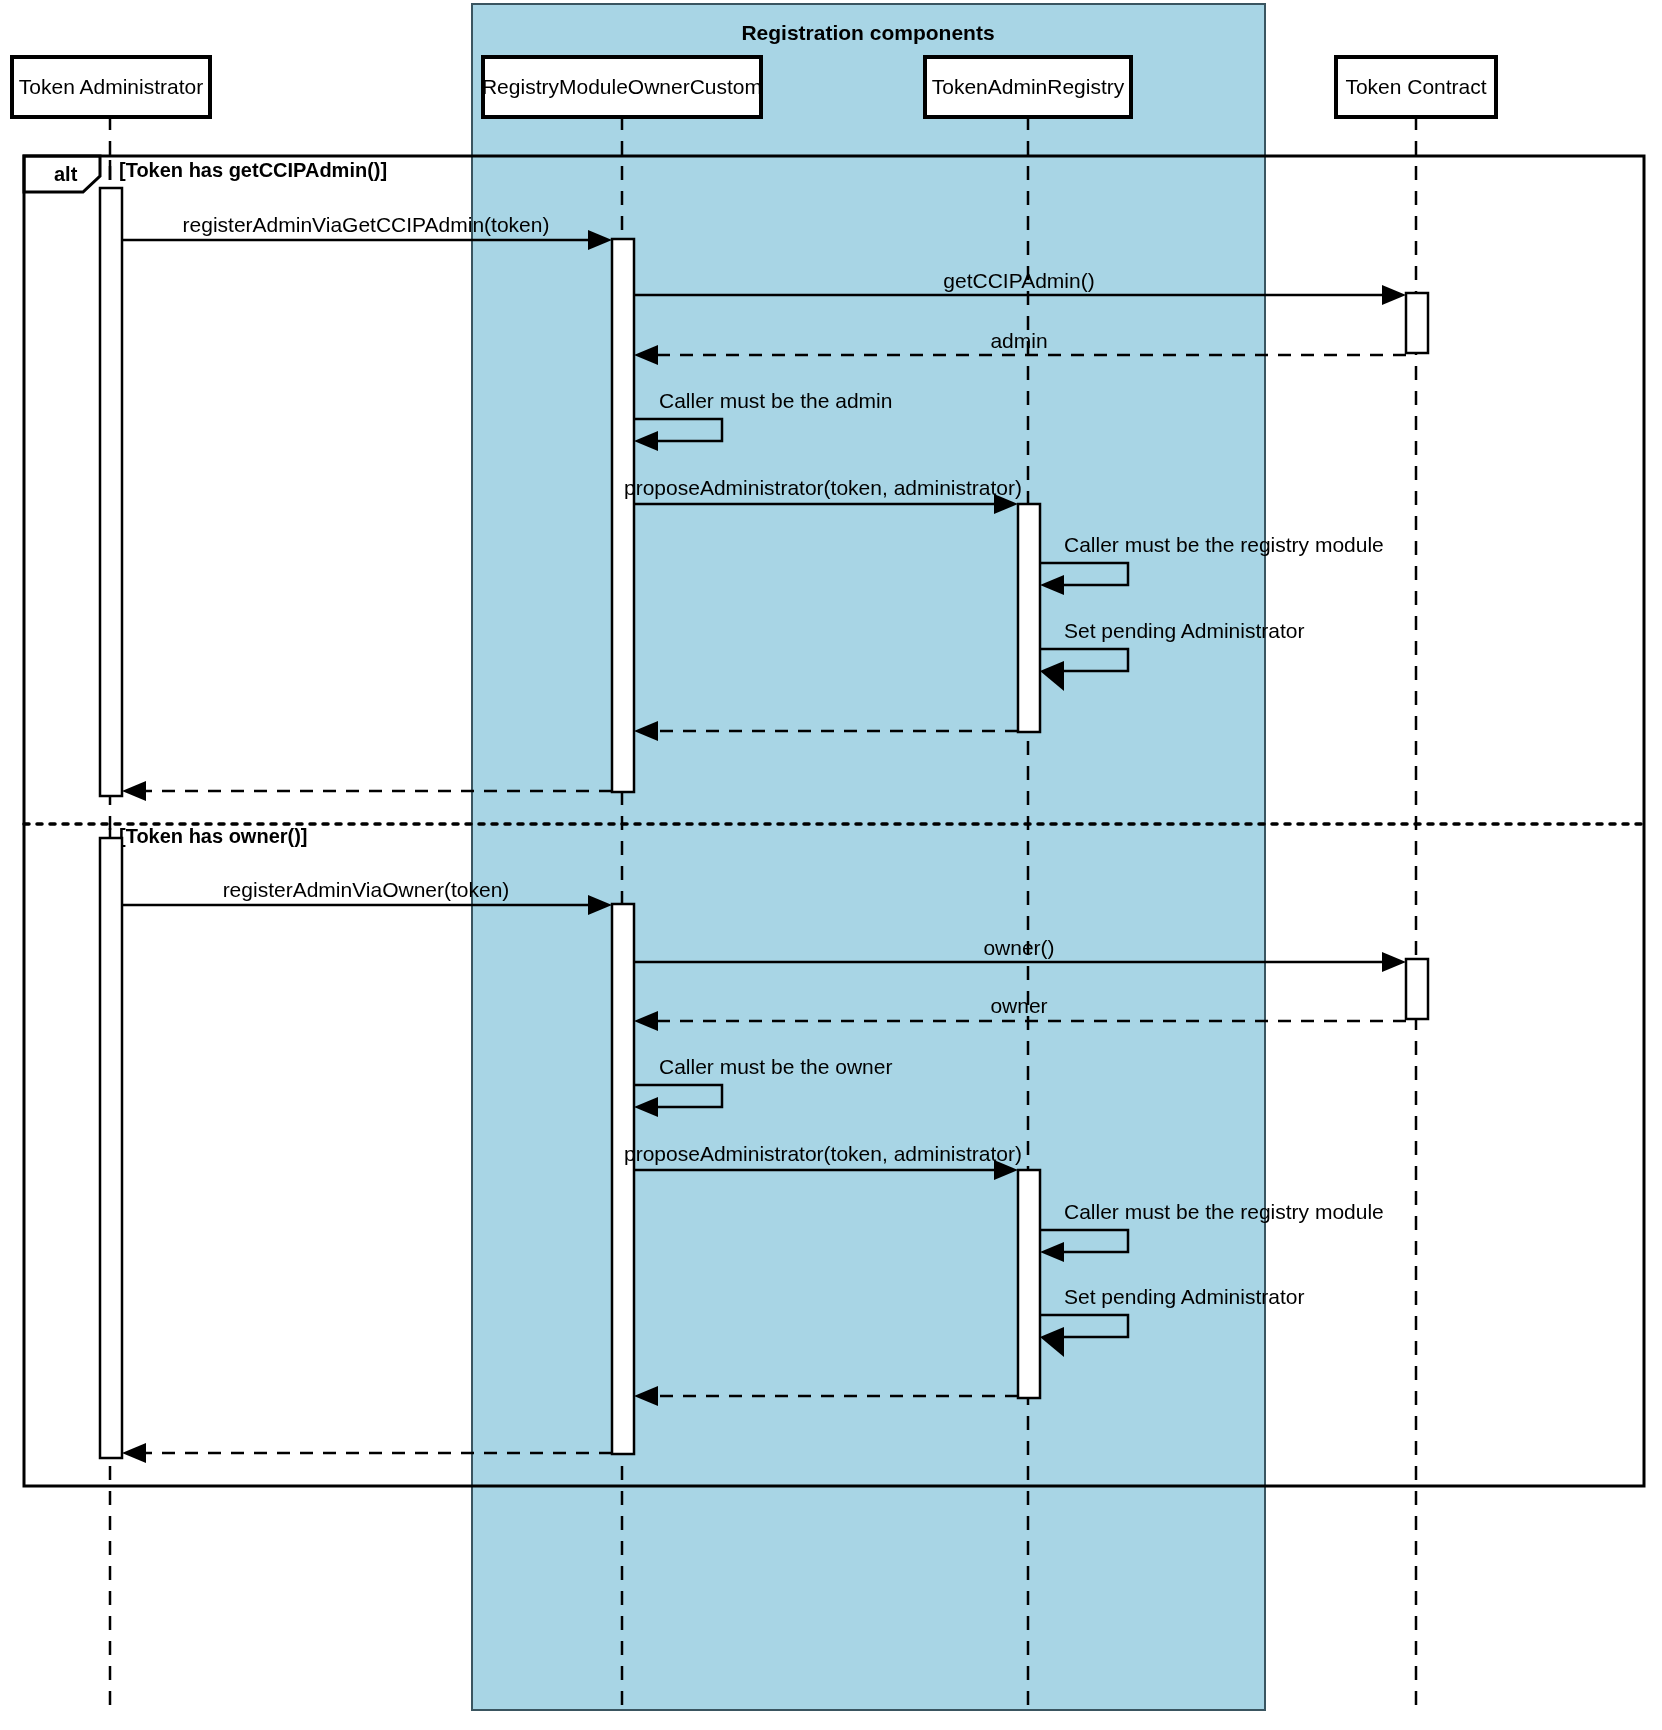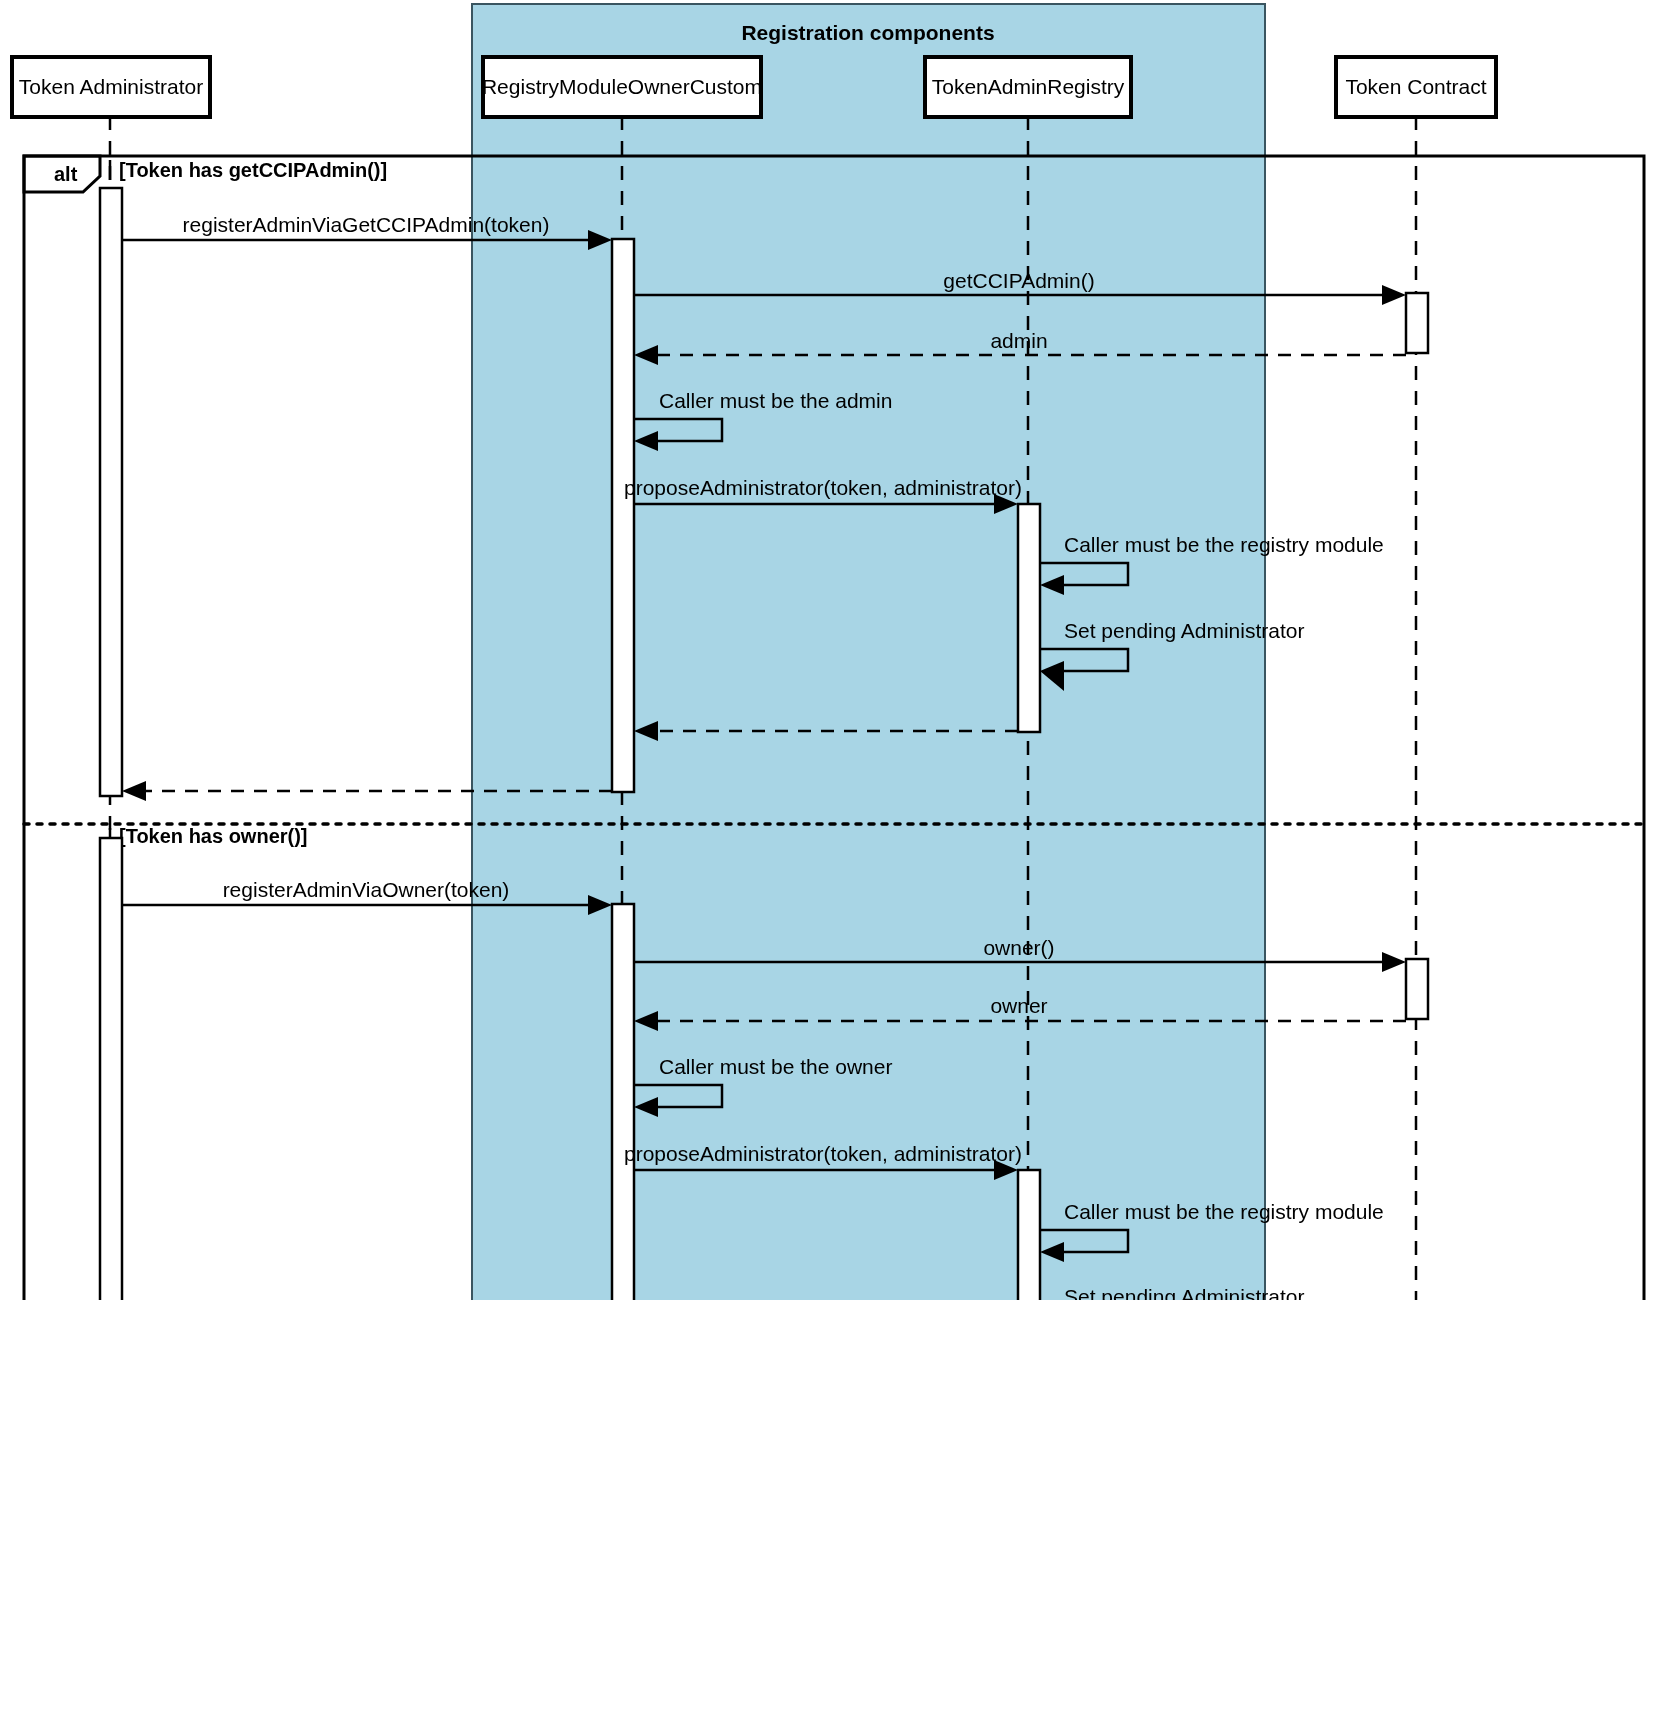--- a/index.html
+++ b/index.html
@@ -6,21 +6,21 @@
     margin: 0;
     padding: 0;
     background: #ffffff;
   }
   body {
     font-family: "Liberation Sans", sans-serif;
   }
   #diagram-root {
     position: relative;
     width: 1662px;
-    height: 1300px;
+    height: 1730px;
     background: #ffffff;
   }
   svg#seq {
     display: block;
     width: 1662px;
     height: 1730px;
   }
   .box-fill { fill: #ffffff; stroke: #000000; stroke-width: 4; }
   .group-fill { fill: #a8d5e5; stroke: #3a5560; stroke-width: 2; }
   .lifeline { stroke: #000000; stroke-width: 2.5; stroke-dasharray: 14 11; fill: none; }

